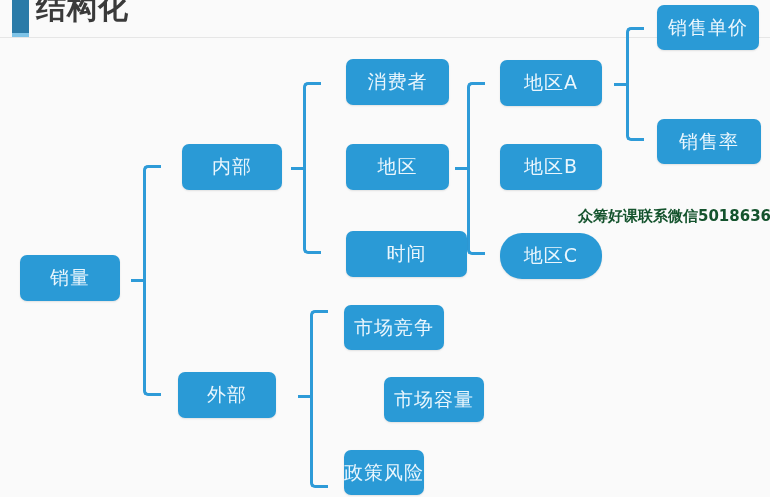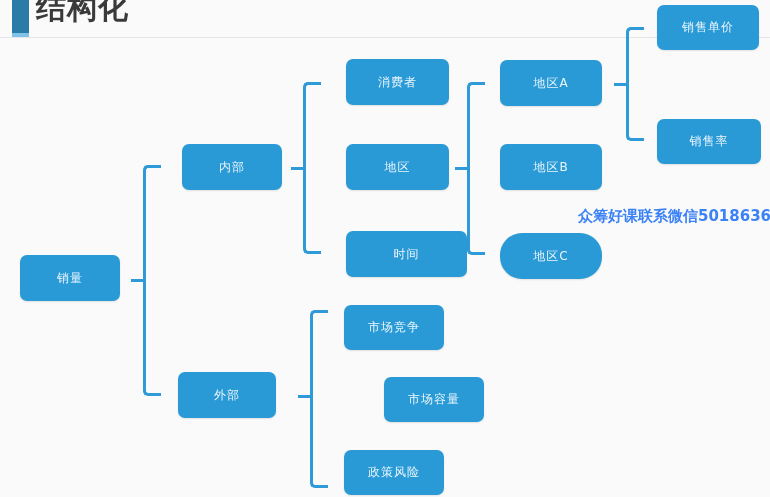--- a/index.html
+++ b/index.html
@@ -54,21 +54,21 @@
     background: #e6e6e6;
     z-index: 1;
   }
 
   
   .node {
     position: absolute;
     background: #2a9ad6;
     border-radius: 7px;
     color: #eaf6fd;
-    font-size: 12px;
+    font-size: 19px;
     display: flex;
     align-items: center;
     justify-content: center;
     text-align: center;
     letter-spacing: 1px;
     box-shadow: 0 1px 2px rgba(0,0,0,0.10);
     box-sizing: border-box;
     z-index: 3;
   }
 
@@ -91,21 +91,21 @@
     z-index: 2;
   }
 
   
   #watermark {
     position: absolute;
     left: 578px;
     top: 207px;
     font-size: 15px;
     font-weight: bold;
-    color: #3b82f6;
+    color: #14532d;
     white-space: nowrap;
     letter-spacing: 0px;
     z-index: 1;
     user-select: none;
   }
 </style>
 </head>
 <body>
 
 <div id="canvas">
@@ -136,16 +136,16 @@
       <div class="node" style="left: 346px; top: 59px; width: 103px; height: 46px;">消费者</div>
       <div class="node" style="left: 346px; top: 144px; width: 103px; height: 46px;">地区</div>
       <div class="node" style="left: 346px; top: 231px; width: 121px; height: 46px; text-align: right;">时间</div>
       <div class="node" style="left: 500px; top: 60px; width: 102px; height: 46px; text-align: center;">地区A</div>
       <div class="node" style="left: 500px; top: 144px; width: 102px; height: 46px;">地区B</div>
       <div class="node" style="left: 500px; top: 233px; width: 102px; height: 46px; border-radius: 22px;">地区C</div>
       <div class="node" style="left: 657px; top: 5px; width: 102px; height: 45px;">销售单价</div>
       <div class="node" style="left: 657px; top: 119px; width: 104px; height: 45px;">销售率</div>
       <div class="node" style="left: 344px; top: 305px; width: 100px; height: 45px;">市场竞争</div>
       <div class="node" style="left: 344px; top: 377px; width: 100px; height: 45px; margin-left: 40px;">市场容量</div>
-      <div class="node" style="left: 344px; top: 450px; width: 100px; height: 45px;">政策风险</div>
+      <div class="node" style="left: 344px; top: 450px; width: 80px; height: 45px;">政策风险</div>
     </div>
 
 </div>
 
 </body></html>

